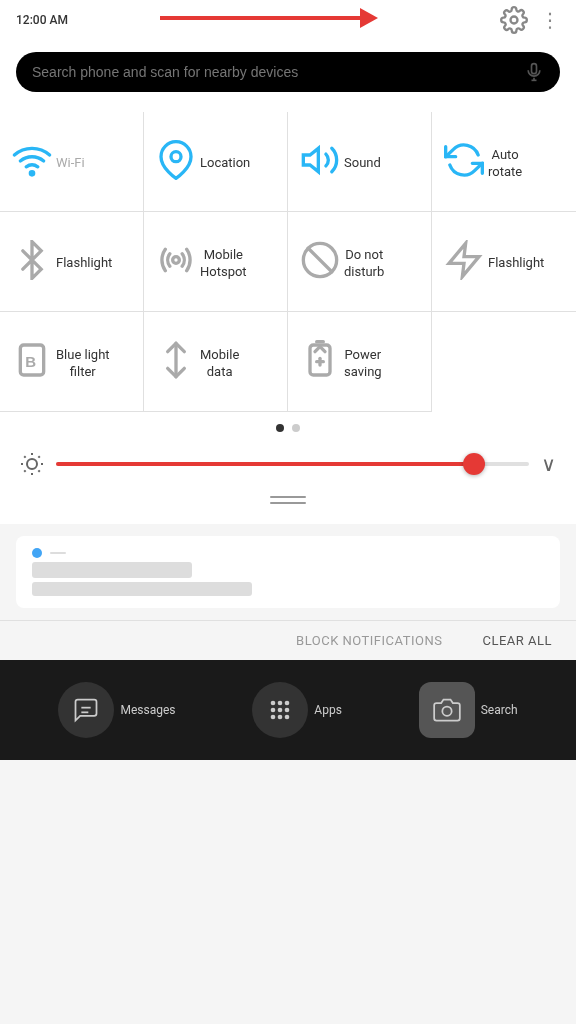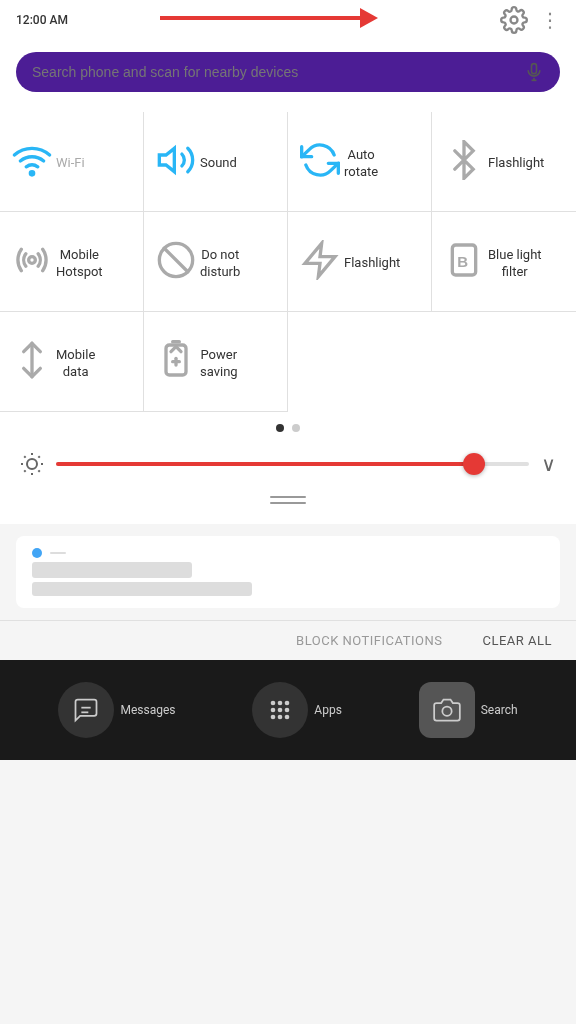--- a/index.html
+++ b/index.html
@@ -54,21 +54,21 @@
     }
 
     
     .header {
       background: #fff;
       padding: 8px 16px 12px;
     }
 
     
     .search-bar {
-      background: #4c1d95;
+      background: #000000;
       border-radius: 25px;
       display: flex;
       align-items: center;
       padding: 10px 16px;
       margin: 4px 0 0;
     }
     .search-bar input {
       flex: 1;
       border: none;
       background: transparent;
@@ -359,20 +359,29 @@
         <svg width="40" height="40" viewBox="0 0 24 24" fill="none" stroke="#29b6f6" stroke-width="2" stroke-linecap="round">
           <path d="M5 12.55a11 11 0 0 1 14 0"></path>
           <path d="M1.42 9a16 16 0 0 1 21.16 0"></path>
           <path d="M8.53 16.11a6 6 0 0 1 6.95 0"></path>
           <circle cx="12" cy="20" r="1" fill="#29b6f6"></circle>
         </svg>
       </div>
       <span class="qs-label" style="color:#aaa;">Wi-Fi</span>
     </div>
 
+    <div class="qs-item active">
+      <div class="qs-icon">
+        <svg width="40" height="40" viewBox="0 0 24 24" fill="none" stroke="#29b6f6" stroke-width="2" stroke-linecap="round">
+          <path d="M21 10c0 7-9 13-9 13S3 17 3 10a9 9 0 1 1 18 0z"></path>
+          <circle cx="12" cy="10" r="3"></circle>
+        </svg>
+      </div>
+      <span class="qs-label">Location</span>
+    </div>
 
     <div class="qs-item active">
       <div class="qs-icon">
         <svg width="40" height="40" viewBox="0 0 24 24" fill="none" stroke="#29b6f6" stroke-width="2" stroke-linecap="round">
           <polygon points="11 5 6 9 2 9 2 15 6 15 11 19 11 5"></polygon>
           <path d="M15.54 8.46a5 5 0 0 1 0 7.07"></path>
           <path d="M19.07 4.93a10 10 0 0 1 0 14.14"></path>
         </svg>
       </div>
       <span class="qs-label">Sound</span>

